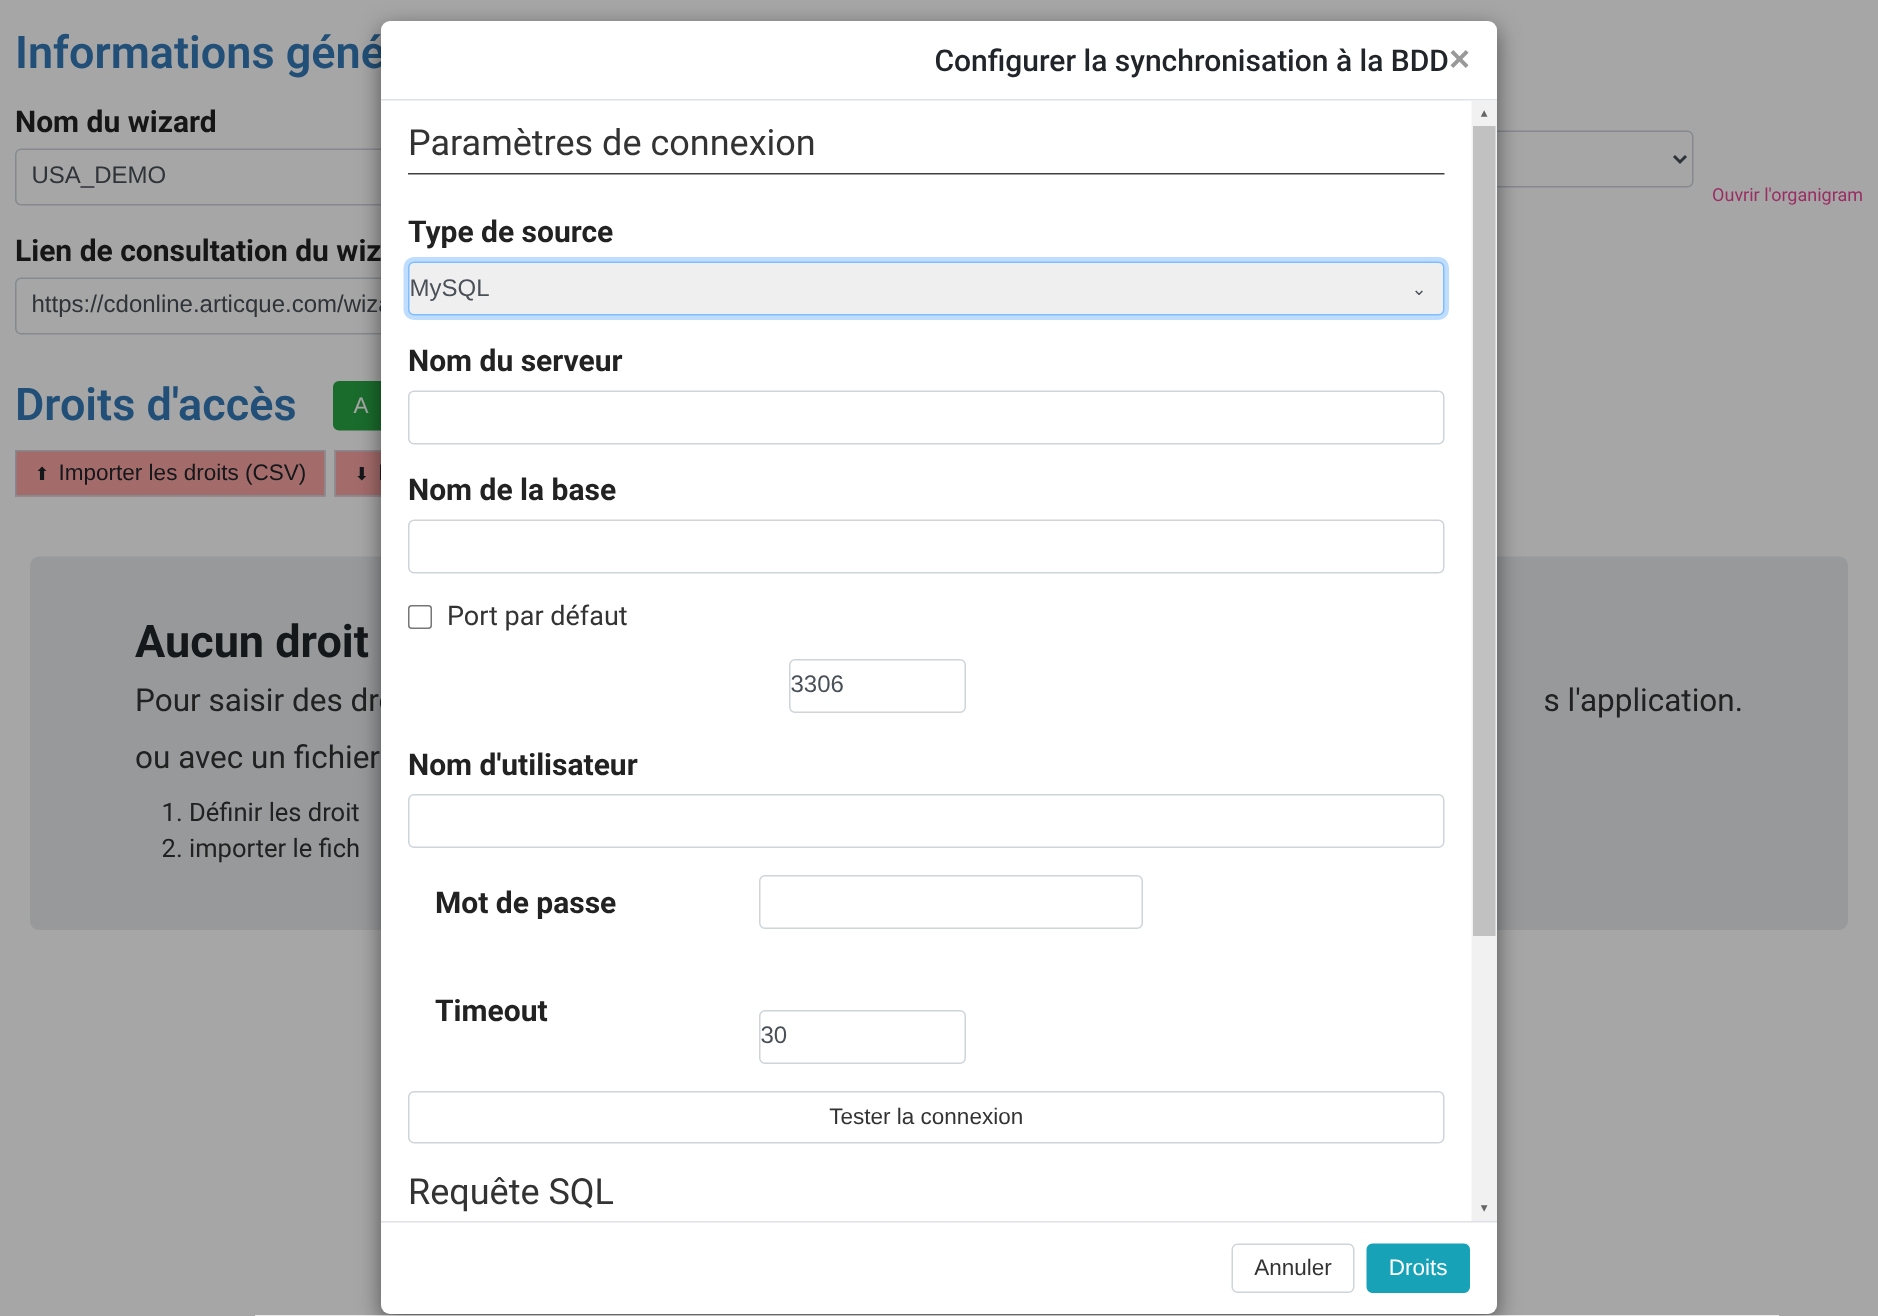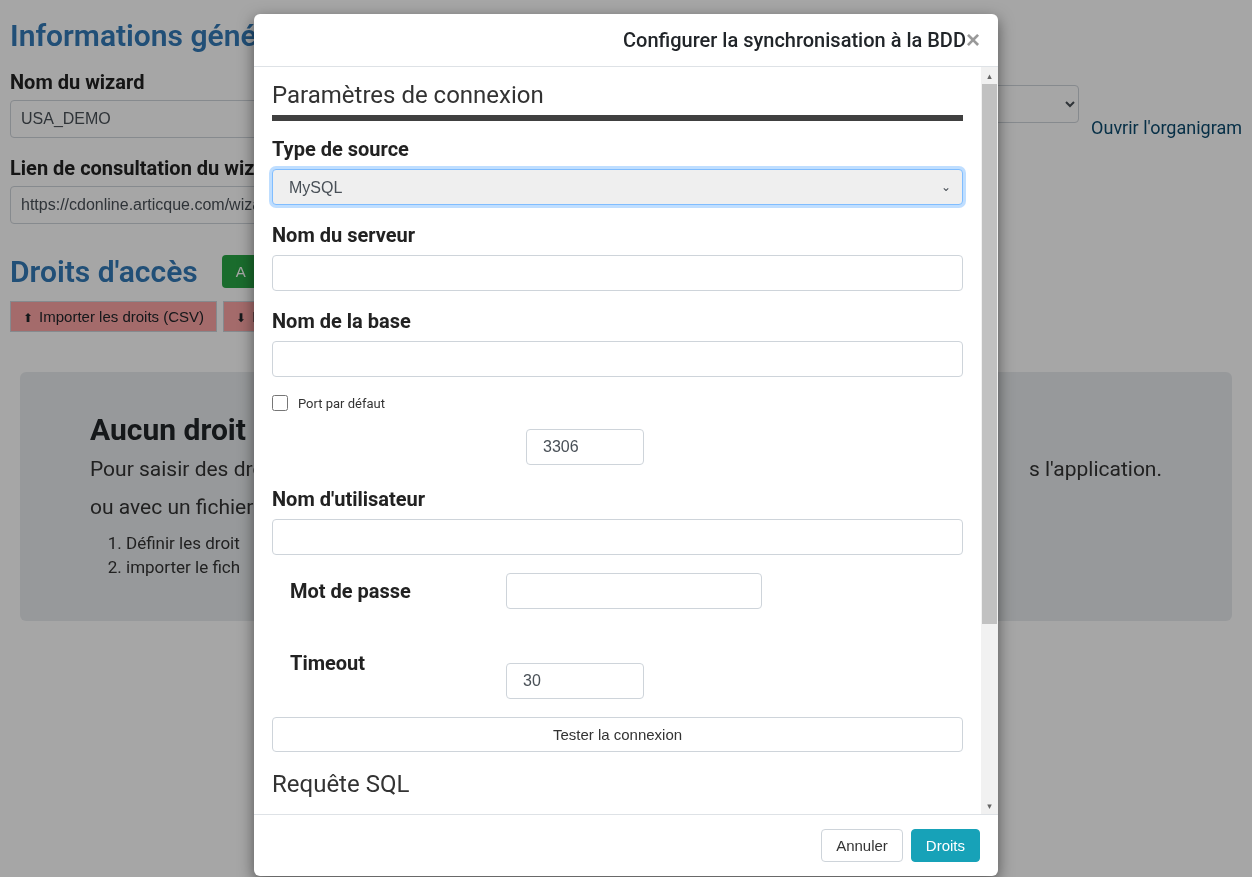--- a/index.html
+++ b/index.html
@@ -35,21 +35,21 @@
       padding: 6px 10px;
       font-size: 16px;
       color: #495057;
       background: #fff;
       height: 38px;
     }
     .bg-row { margin-bottom: 18px; }
     .two-col { display: flex; gap: 30px; align-items: flex-end; }
     .two-col > div:first-child { flex: 0 0 740px; }
     .two-col > div:last-child { flex: 1; display: flex; align-items: center; gap: 12px; }
-    .link { color: #0c4a6e; font-size: 18px; cursor: pointer; margin-top: 48px; }
+    .link { color: #ec4899; font-size: 12px; cursor: pointer; margin-top: 48px; }
     .section-row { display: flex; align-items: center; gap: 24px; }
     .btn-green {
       background: #28a745;
       color: #fff;
       border: none;
       border-radius: 4px;
       padding: 8px 14px;
       font-size: 15px;
     }
     .toolbar-row { display: flex; gap: 6px; margin-top: 12px; }
@@ -159,37 +159,37 @@
       background: #c1c1c1;
       position: absolute;
       top: 17px;
       height: 540px;
       left: 1px;
     }
     .subsection {
       font-size: 24px;
       font-weight: 400;
       color: #333;
-      border-bottom: 6px solid #404040;
+      border-bottom: 1px solid #404040;
       padding-bottom: 6px;
-      margin-bottom: 16px;
+      margin-bottom: 26px;
     }
     .form-group { margin-bottom: 18px; }
     .form-label {
       display: block;
       font-weight: 700;
       font-size: 20px;
       margin-bottom: 8px;
       color: #222;
     }
     .form-control {
       width: 100%;
       border: 1px solid #ced4da;
       border-radius: 4px;
-      padding: 6px 16px;
+      padding: 6px 0;
       font-size: 16px;
       height: 36px;
       color: #495057;
     }
     .form-control-focus {
       border-color: #80bdff;
       outline: 0;
       box-shadow: 0 0 0 3px rgba(0,123,255,.25);
     }
     .select-wrap { position: relative; }
@@ -205,21 +205,21 @@
     .checkbox-row {
       display: flex;
       align-items: center;
       gap: 10px;
       margin-bottom: 18px;
     }
     .checkbox-row input[type="checkbox"] {
       width: 16px;
       height: 16px;
     }
-    .checkbox-row label { font-size: 13px; color: #333; }
+    .checkbox-row label { font-size: 18px; color: #333; }
     .port-wrap { margin-left: 254px; margin-bottom: 22px; }
     .port-wrap input { width: 118px; }
     .two-col-form {
       display: flex;
       align-items: center;
       margin-bottom: 18px;
     }
     .two-col-form .form-label { width: 234px; margin-bottom: 0; padding-left: 18px;}
     .two-col-form .form-control { width: 256px; }
     .timeout-input { width: 138px !important; margin-top: 36px; }

